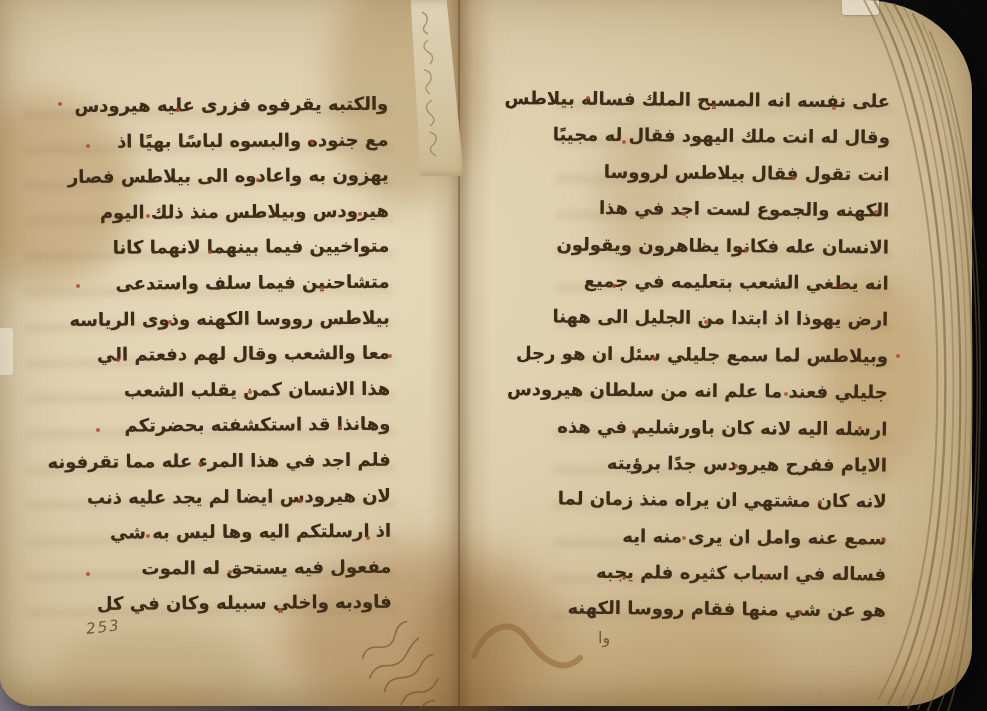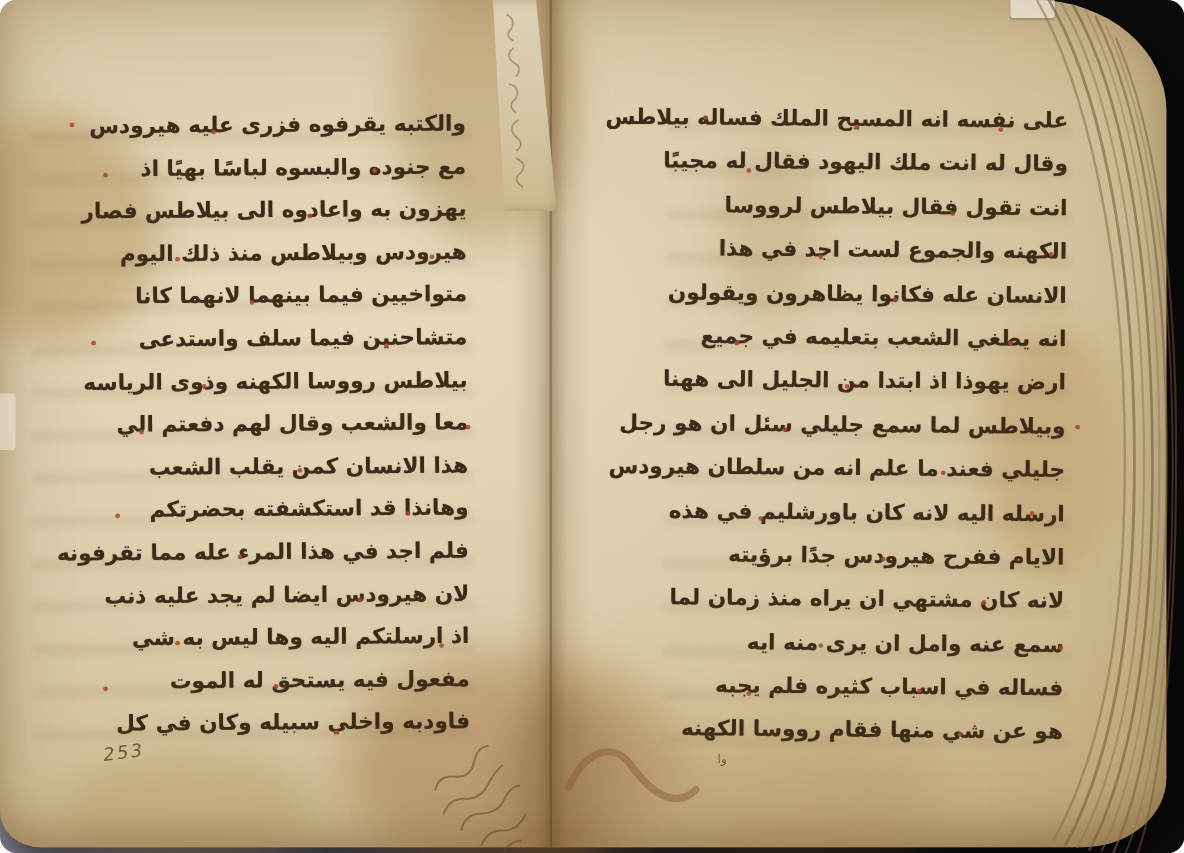--- a/index.html
+++ b/index.html
@@ -1,20 +1,19 @@
 <!DOCTYPE html>
 <html><head>
 <meta charset="utf-8">
 <style>
   html,body{margin:0;padding:0;}
   body{font-family:"DejaVu Sans",sans-serif;}
   .photo{
     position:relative;width:987px;height:711px;overflow:hidden;
     background:linear-gradient(90deg,#837c8a 0%,#5a5461 30%,#17151b 62%,#0a0a0a 100%);
-    border-radius:14px;
   }
   
   .book{
     position:absolute;left:0;top:0;width:972px;height:706px;
     border-radius:0 110px 70px 34px / 0 92px 58px 30px;
     background:
       radial-gradient(ellipse at 30% 38%, #e7dabc 0%, #ddcdac 42%, #d2bf99 68%, #c3ab80 88%, #b59a6c 100%);
     box-shadow: inset 0 0 70px rgba(104,74,30,.28), inset 0 -14px 26px rgba(90,60,25,.25), 6px 10px 24px rgba(0,0,0,.55);
   }
   .stain{position:absolute;border-radius:50%;filter:blur(16px);}
@@ -68,21 +67,21 @@
   .dots-right{left:586px;top:96px;
     box-shadow:126px 8px #a8492f,246px 10px #a8492f,36px 44px #a8492f,206px 80px #a8492f,
     96px 116px #a8492f,288px 114px #a8492f,158px 152px #a8492f,26px 188px #a8492f,
     254px 188px #a8492f,118px 224px #a8492f,310px 258px #a8492f,66px 260px #a8492f,
     198px 296px #a8492f,272px 330px #a8492f,46px 334px #a8492f,148px 368px #a8492f,
     232px 404px #a8492f,96px 440px #a8492f,296px 442px #a8492f,178px 478px #a8492f,
     36px 480px #a8492f,212px 514px #a8492f;}
   
   .folio{position:absolute;left:86px;top:618px;font-size:15px;color:#5d4628;
     transform:rotate(-7deg);font-style:italic;letter-spacing:2px;opacity:.85;}
-  .catchword{position:absolute;left:598px;top:628px;font-size:10px;color:#5d4628;
+  .catchword{position:absolute;left:598px;top:628px;font-size:16px;color:#5d4628;
     direction:rtl;opacity:.8;}
   
   .note-bottom{position:absolute;left:356px;top:602px;width:130px;height:108px;}
   .ink-mark{position:absolute;left:466px;top:612px;width:130px;height:76px;}
   
   .tab-top{position:absolute;left:842px;top:0;width:37px;height:15px;
     background:rgba(243,240,232,.62);border-radius:0 0 3px 3px;box-shadow:0 1px 2px rgba(0,0,0,.2);}
   .tab-left{position:absolute;left:0;top:328px;width:13px;height:47px;
     background:rgba(238,233,222,.55);border-radius:0 3px 3px 0;}
 </style>

